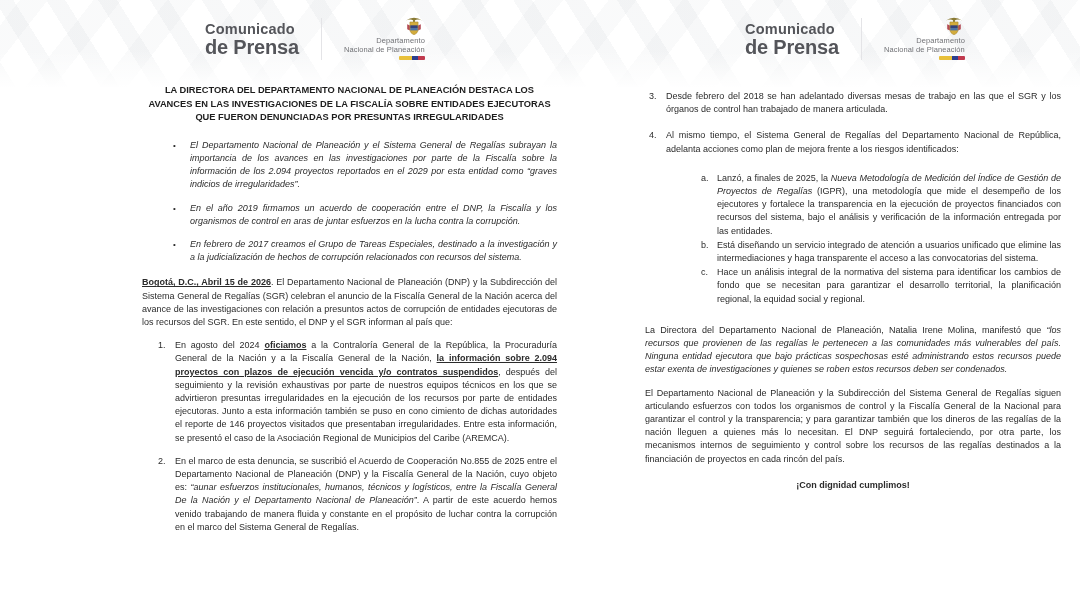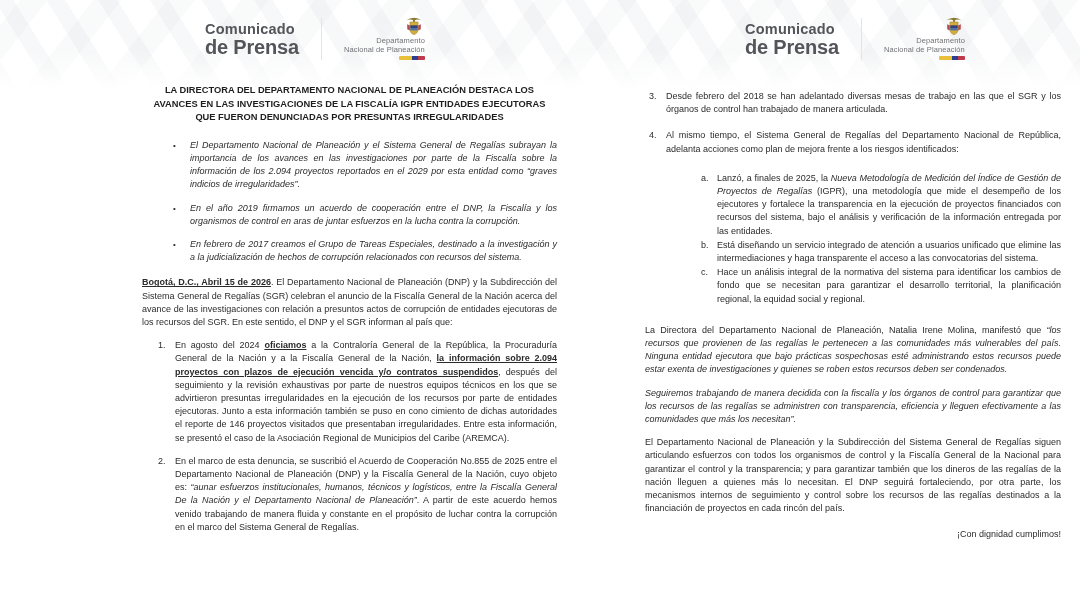--- a/index.html
+++ b/index.html
@@ -51,21 +51,21 @@
   .num-item .txt { flex:1; }
 
   .page.p2 .num-item { margin-left:4px; margin-bottom:13px; }
   .sub-list { margin:16px 0 18px 56px; }
   .sub-item { display:flex; margin-bottom:1px; }
   .sub-item .letter { flex:0 0 16px; }
   .sub-item .txt { flex:1; }
 
   .b { font-weight:bold;text-decoration:underline; }
   .i { font-style:italic; }
-  .closing { font-weight:normal; margin-top:13px; text-align:right; }
+  .closing { font-weight:bold; margin-top:13px; text-align:center; }
   .quote-para { font-style:italic; }
 </style>
 </head>
 <body>
 
 <div class="sheet">
   <div class="watermark"></div>
 
   <div class="pages">
 
@@ -90,21 +90,21 @@
           <div class="logo-text">Nacional de Planeación</div>
           <div class="flag-bar">
             <span style="background: rgb(232, 192, 58);"></span>
             <span style="background: rgb(44, 63, 143);"></span>
             <span style="background: rgb(192, 58, 78);"></span>
           </div>
         </div>
       </div>
 
       <div class="page-body">
-        <h1 class="doc-title">LA DIRECTORA DEL DEPARTAMENTO NACIONAL DE PLANEACIÓN DESTACA LOS AVANCES EN LAS INVESTIGACIONES DE LA FISCALÍA IGPR ENTIDADES EJECUTORAS QUE FUERON DENUNCIADAS POR PRESUNTAS IRREGULARIDADES</h1>
+        <h1 class="doc-title">LA DIRECTORA DEL DEPARTAMENTO NACIONAL DE PLANEACIÓN DESTACA LOS AVANCES EN LAS INVESTIGACIONES DE LA FISCALÍA SOBRE ENTIDADES EJECUTORAS QUE FUERON DENUNCIADAS POR PRESUNTAS IRREGULARIDADES</h1>
 
         <ul class="bullets">
           <li>
             <span class="dot">•</span>
             <span>El Departamento Nacional de Planeación y el Sistema General de Regalías subrayan la importancia de los avances en las investigaciones por parte de la Fiscalía sobre la información de los 2.094 proyectos reportados en el 2029 por esta entidad como “graves indicios de irregularidades”.</span>
           </li>
           <li>
             <span class="dot">•</span>
             <span>En el año 2019 firmamos un acuerdo de cooperación entre el DNP, la Fiscalía y los organismos de control en aras de juntar esfuerzos en la lucha contra la corrupción.</span>
           </li>
@@ -173,20 +173,19 @@
             <span class="letter">b.</span>
             <span class="txt"><span>Está diseñando un servicio integrado de atención a usuarios unificado que elimine las intermediaciones y haga transparente el acceso a las convocatorias del sistema.</span></span>
           </div>
           <div class="sub-item">
             <span class="letter">c.</span>
             <span class="txt"><span>Hace un análisis integral de la normativa del sistema para identificar los cambios de fondo que se necesitan para garantizar el desarrollo territorial, la planificación regional, la equidad social y regional.</span></span>
           </div>
         </div>
 
         <p class="para"><span>La Directora del Departamento Nacional de Planeación, Natalia Irene Molina, manifestó que </span><span class="i">“los recursos que provienen de las regalías le pertenecen a las comunidades más vulnerables del país. Ninguna entidad ejecutora que bajo prácticas sospechosas esté administrando estos recursos puede estar exenta de investigaciones y quienes se roben estos recursos deben ser condenados.</span></p>
-        <p class="para quote-para">Seguiremos trabajando de manera decidida con la fiscalía y los órganos de control para garantizar que los recursos de las regalías se administren con transparencia, eficiencia y lleguen efectivamente a las comunidades que más los necesitan”.</p>
         <p class="para">El Departamento Nacional de Planeación y la Subdirección del Sistema General de Regalías siguen articulando esfuerzos con todos los organismos de control y la Fiscalía General de la Nacional para garantizar el control y la transparencia; y para garantizar también que los dineros de las regalías de la nación lleguen a quienes más lo necesitan. El DNP seguirá fortaleciendo, por otra parte, los mecanismos internos de seguimiento y control sobre los recursos de las regalías destinados a la financiación de proyectos en cada rincón del país.</p>
         <p class="closing">¡Con dignidad cumplimos!</p>
       </div>
     </section>
 
   </div>
 </div>
 
 </body></html>

